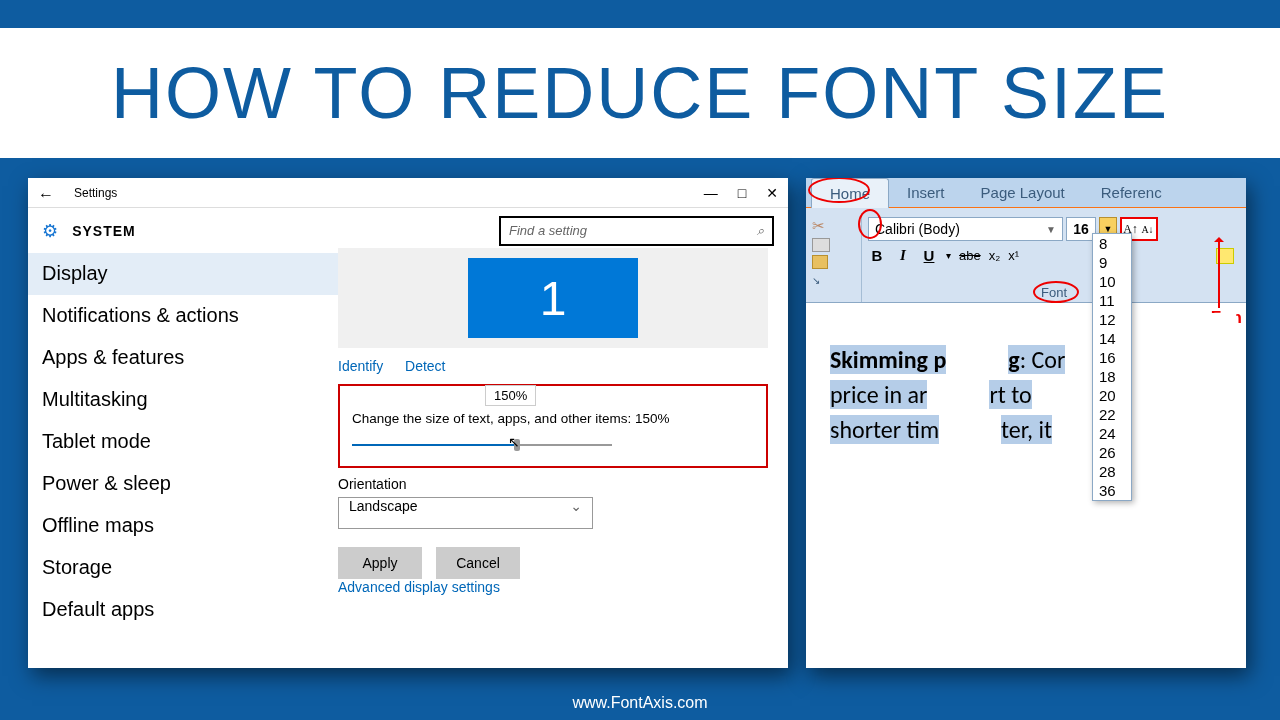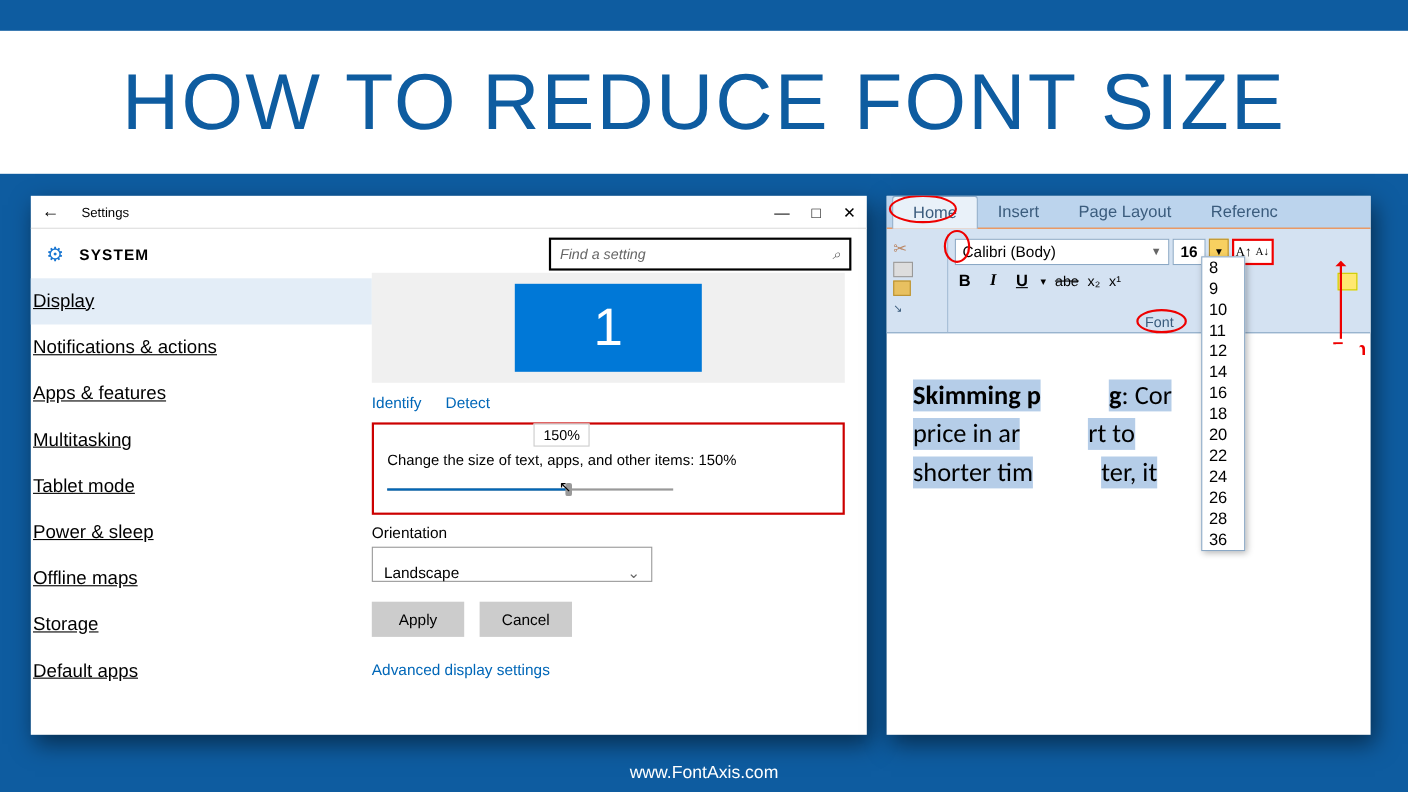--- a/index.html
+++ b/index.html
@@ -14,40 +14,40 @@
 .win-title { flex: 1; }
 .win-controls { display: flex; gap: 20px; font-size: 14px; }
 .win-controls span { cursor: pointer; }
 .sys-row { height: 45px; display: flex; align-items: center; padding: 0 14px; }
 .gear { font-size: 18px; margin-right: 14px; color: #1976d2; }
 .sys-label { font-size: 14px; font-weight: 600; letter-spacing: 1px; }
 .search-box { margin-left: auto; width: 275px; height: 30px; border: 2px solid #000000; display: flex; align-items: center; padding: 0 8px; font-size: 13px; color: #666; font-style: italic; }
 .search-icon { margin-left: auto; font-size: 13px; }
 .content-row { display: flex; height: 410px; }
 .sidebar { width: 310px; }
-.side-item { height: 42px; display: flex; align-items: center; padding: 0 2px; font-size: 17px; cursor: pointer; border-bottom: 1px solid transparent; text-decoration: underline; }
+.side-item { height: 42px; display: flex; align-items: center; padding: 0 14px; font-size: 20px; cursor: pointer; border-bottom: 1px solid transparent; }
 .side-item.active { background: #e3edf7; }
 .main-content { flex: 1; padding: 0 20px 0 0; position: relative; }
 .monitor-area { background: #f0f0f0; height: 100px; display: flex; align-items: center; justify-content: center; margin-bottom: 5px; margin-top: -5px; }
 .monitor { width: 170px; height: 80px; background: #0078d7; color: #fff; display: flex; align-items: center; justify-content: center; font-size: 48px; font-weight: 300; }
 .links { margin: 10px 0; font-size: 14px; }
 .links span { color: #0067b8; margin-right: 18px; cursor: pointer; }
 .red-box { border: 2px solid #cc0000; padding: 10px 12px 20px 12px; margin-bottom: 8px; position: relative; }
 .tooltip { position: absolute; top: -1px; left: 145px; background: #fff; border: 1px solid #ccc; padding: 2px 8px; font-size: 13px; }
 .change-text { font-size: 13.5px; margin-top: 15px; }
 .slider { width: 260px; height: 2px; background: #999; margin-top: 18px; position: relative; }
 .slider-fill { width: 165px; height: 2px; background: #0067b8; }
 .slider-thumb { position: absolute; left: 162px; top: -5px; width: 6px; height: 12px; background: #999; border-radius: 2px; }
 .cursor-arrow { position: absolute; left: 168px; top: 48px; font-size: 14px; }
 .orient-label { font-size: 14px; margin: 8px 0 5px 0; }
-.dropdown { width: 255px; height: 32px; border: 1px solid #999; display: flex; align-items: flex-end; padding: 0 10px; font-size: 14px; cursor: pointer; }
+.dropdown { width: 255px; height: 32px; border: 1px solid #999; display: flex; align-items: flex-start; padding: 0 10px; font-size: 14px; cursor: pointer; }
 .dropdown .chev { margin-left: auto; color: #666; }
 .btn-row { margin-top: 18px; display: flex; gap: 14px; }
 .btn { width: 84px; height: 32px; background: #ccc; border: none; font-size: 14px; cursor: pointer; }
-.adv-link { margin-top: 22px; font-size: 14px; color: #0067b8; cursor: pointer; }
+.adv-link { font-size: 14px; color: #0067b8; cursor: pointer; }
 
 
 .word-tabs { height: 30px; background: #bcd4ed; display: flex; align-items: center; border-bottom: 1px solid #f97316; }
 .word-tab { padding: 6px 18px; font-size: 15px; color: #3b5c7d; cursor: pointer; position: relative; }
 .word-tab.home { background: #e9f1f9; border: 1px solid #8ba8c5; border-bottom: none; margin-left: 5px; border-radius: 3px 3px 0 0; }
 .red-circle { border: 2px solid #e00; border-radius: 50%; position: absolute; }
 .ribbon { height: 95px; background: #d4e2f2; display: flex; padding: 5px 0 0 0; position: relative; border-bottom: 1px solid #8ba8c5; }
 .clip-section { width: 56px; padding: 4px 6px; border-right: 1px solid #a5bdd5; }
 .font-section { flex: 1; padding: 4px 6px; position: relative; }
 .font-row1 { display: flex; gap: 3px; margin-bottom: 6px; align-items: center; }

